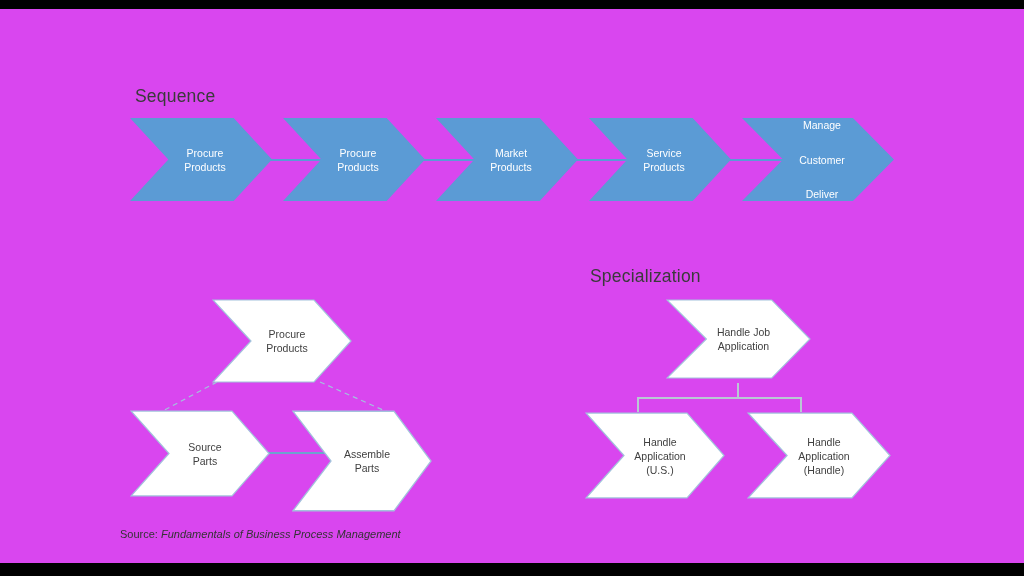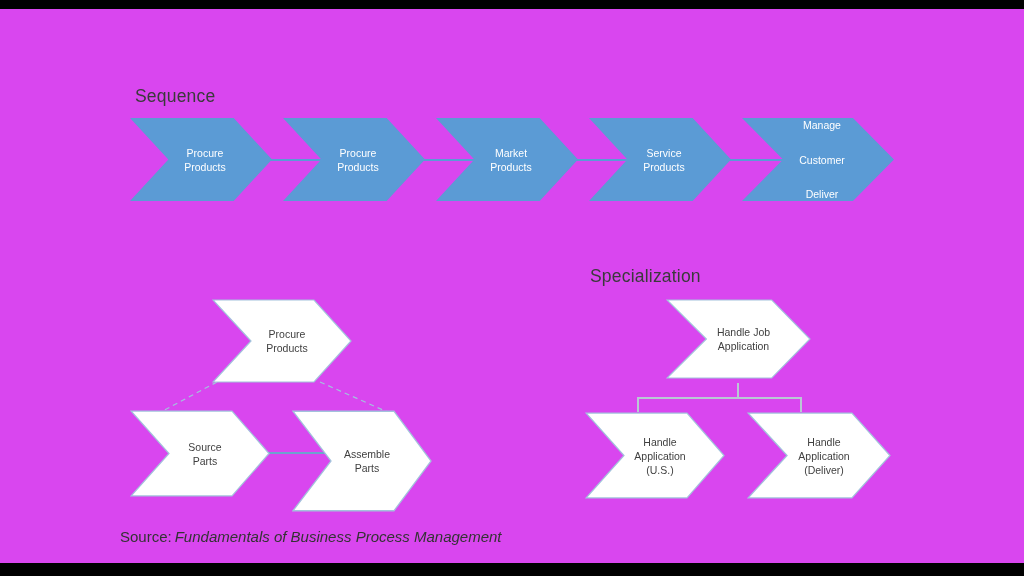--- a/index.html
+++ b/index.html
@@ -43,21 +43,21 @@
   }
   .chev-label span { display:block; }
 
   
   .conn { position:absolute; background:var(--connector,#b9c7d4); z-index:0; }
   .solid-link { position:absolute; height:2px; background:var(--solid-connector,#6ea2cf); z-index:0; }
   .dash-svg { position:absolute; z-index:0; }
   .dash-svg line { stroke:var(--outline-stroke,#a3c2dc); stroke-width:1.2; stroke-dasharray:5 4; }
 
   .source {
-    position:absolute; left:120px; top:528px; font-size:15px; color:#333333;
+    position:absolute; left:120px; top:528px; font-size:11px; color:#333333;
   }
   .source .italic { font-style:italic; }
   .source .prefix { margin-right:3px; }
 </style>
 </head>
 <body>
 
 <div class="stage">
   <div class="bar top"></div>
   <div class="bar bottom"></div>
@@ -154,20 +154,20 @@
     </div>
   </div>
 
   <div class="chev-outline" style="left:747px; top:412px; width:144px; height:87px;">
     <svg viewBox="0 0 140 83" preserveAspectRatio="none">
       <polygon points="1,1 102,1 139,41.5 102,82 1,82 39,41.5"></polygon>
     </svg>
     <div class="chev-label">
       <span>Handle</span>
       <span>Application</span>
-      <span>(Deliver)</span>
+      <span>(Handle)</span>
     </div>
   </div>
 
   <div class="source">
     <span class="prefix">Source:</span><span class="italic">Fundamentals of Business Process Management</span>
   </div>
 </div>
 
 </body></html>

